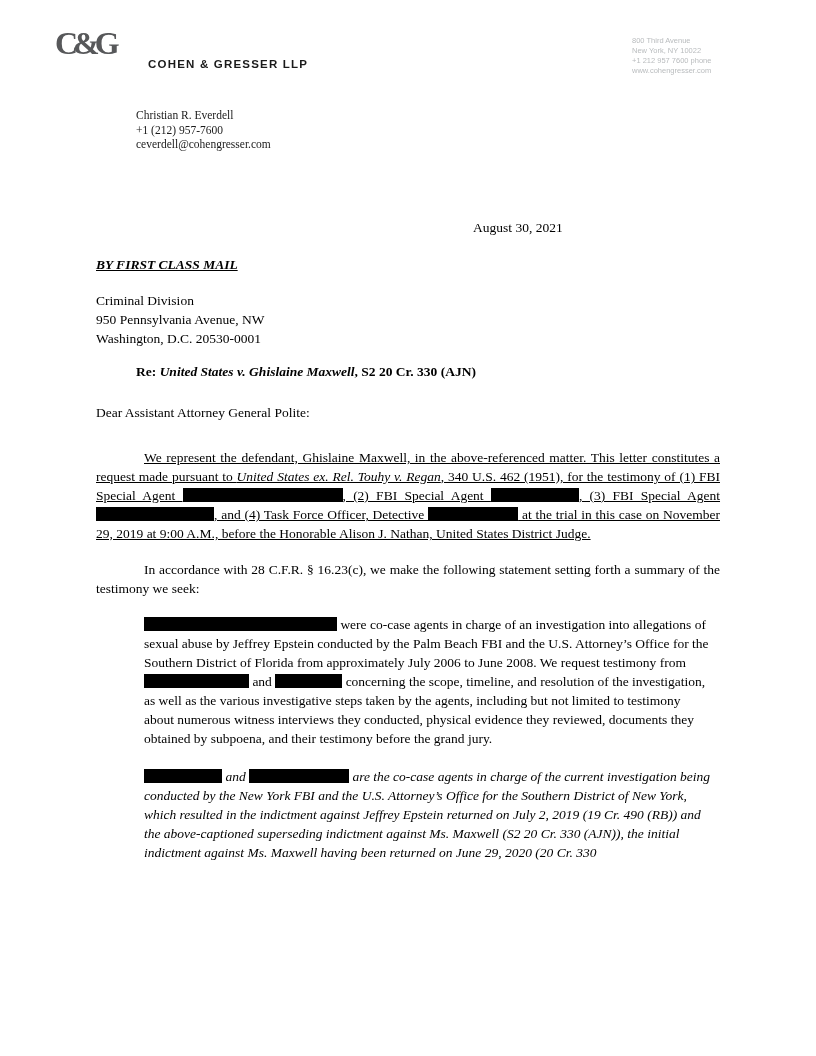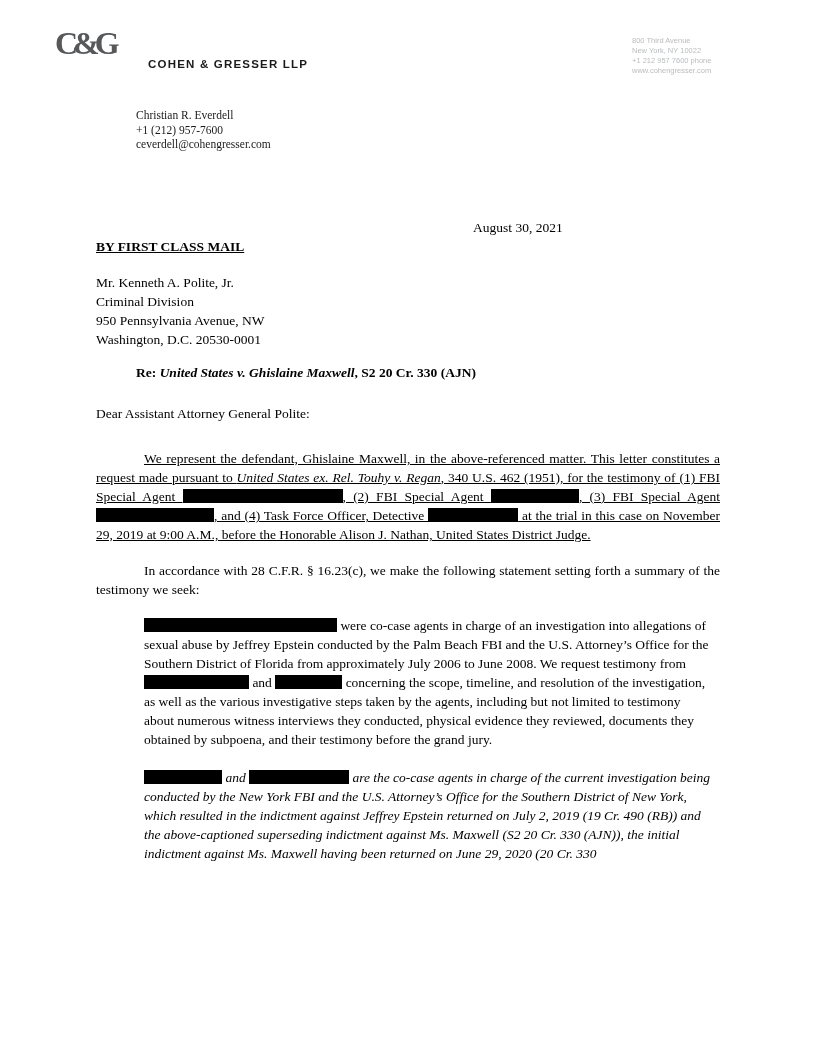--- a/index.html
+++ b/index.html
@@ -56,21 +56,21 @@
   }
 
   
   .letter-body {
     position: absolute;
     left: 96px;
     top: 218px;
     width: 624px;
   }
   .date-line { padding-left: 377px; }
-  .delivery { font-weight: bold; text-decoration: underline; }
+  .delivery { margin-top: 18px; font-weight: bold; text-decoration: underline; font-style: italic; }
   .recipient { margin-top: 17px; }
   .re-line { margin-top: 14px; margin-left: 40px; font-weight: bold; }
   .re-line .case-name { font-style: italic; }
   .salutation { margin-top: 22px; }
   p.para { margin: 0; margin-top: 26px; text-indent: 48px; text-align: justify; text-decoration: underline; }
   p.para2 { margin: 0; margin-top: 17px; text-indent: 48px; text-align: justify; }
   .quote { margin: 0; margin-top: 17px; margin-left: 48px; margin-right: 8px; text-align: left; }
   .quote2 { margin-top: 19px; font-style: italic; }
   em.cite { font-style: italic; }
 
@@ -108,21 +108,20 @@
     <div>ceverdell@cohengresser.com</div>
   </div>
 
   <div class="letter-body">
 
     <div class="date-line">August 30, 2021</div>
 
     <div class="delivery">BY FIRST CLASS MAIL</div>
 
     <div class="recipient">
-      <div>Mr. Kenneth A. Polite, Jr.</div>
       <div>Criminal Division</div>
       <div>950 Pennsylvania Avenue, NW</div>
       <div>Washington, D.C. 20530-0001</div>
     </div>
 
     <div class="re-line">
       <span>Re:</span>
       <span class="case-name">United States v. Ghislaine Maxwell</span><span>, S2 20 Cr. 330 (AJN)</span>
     </div>
 

